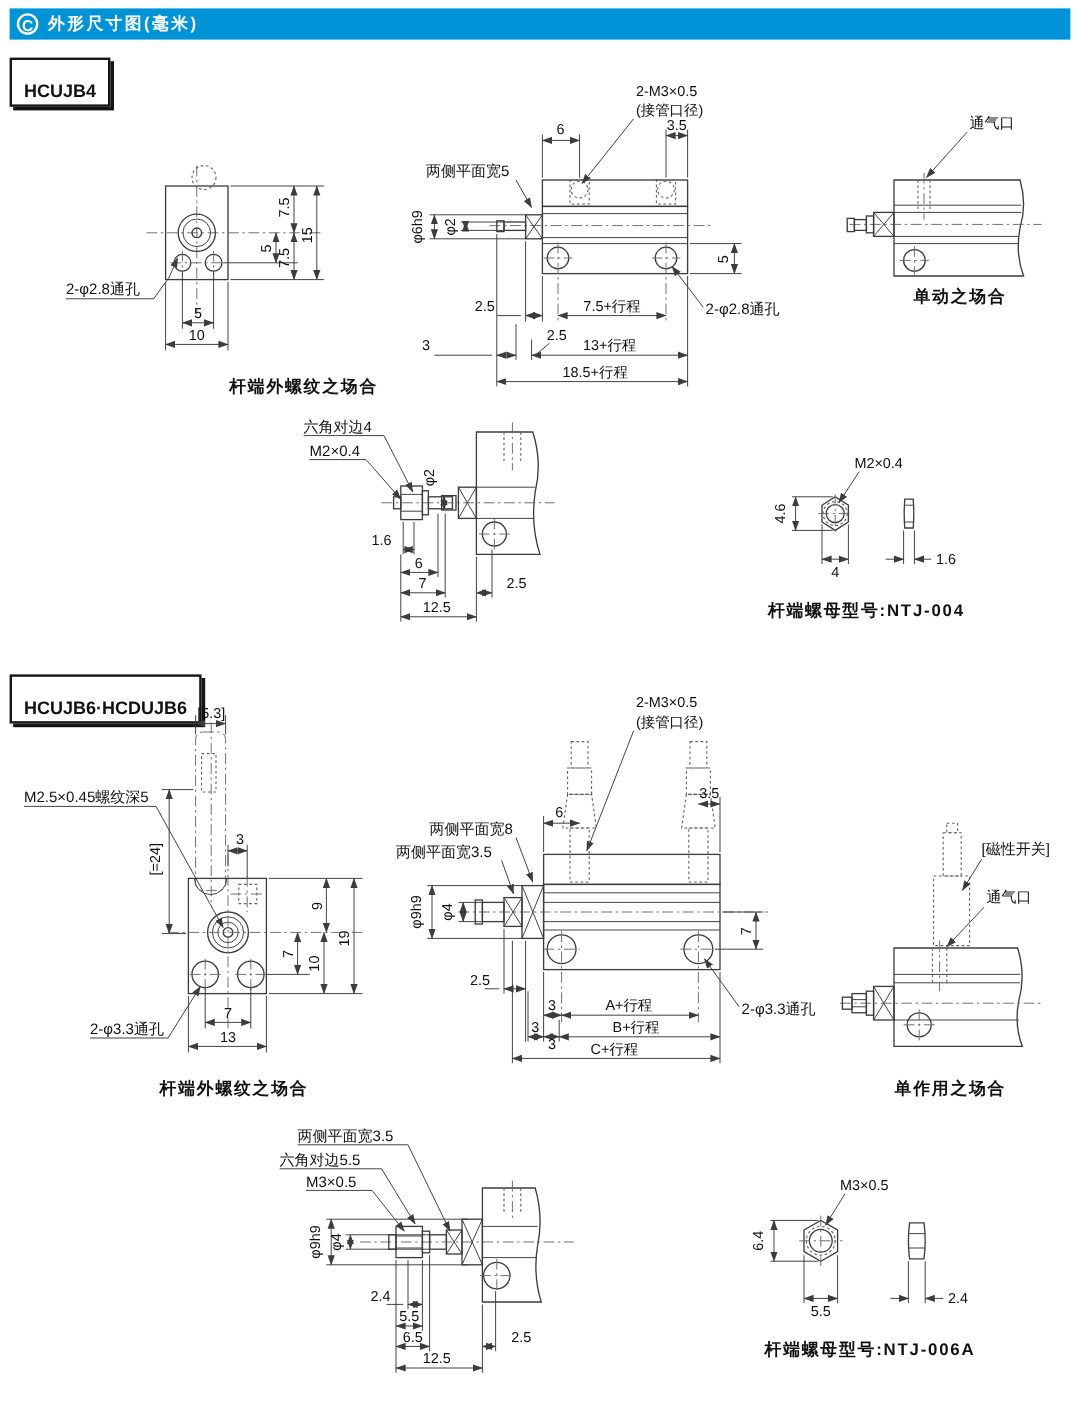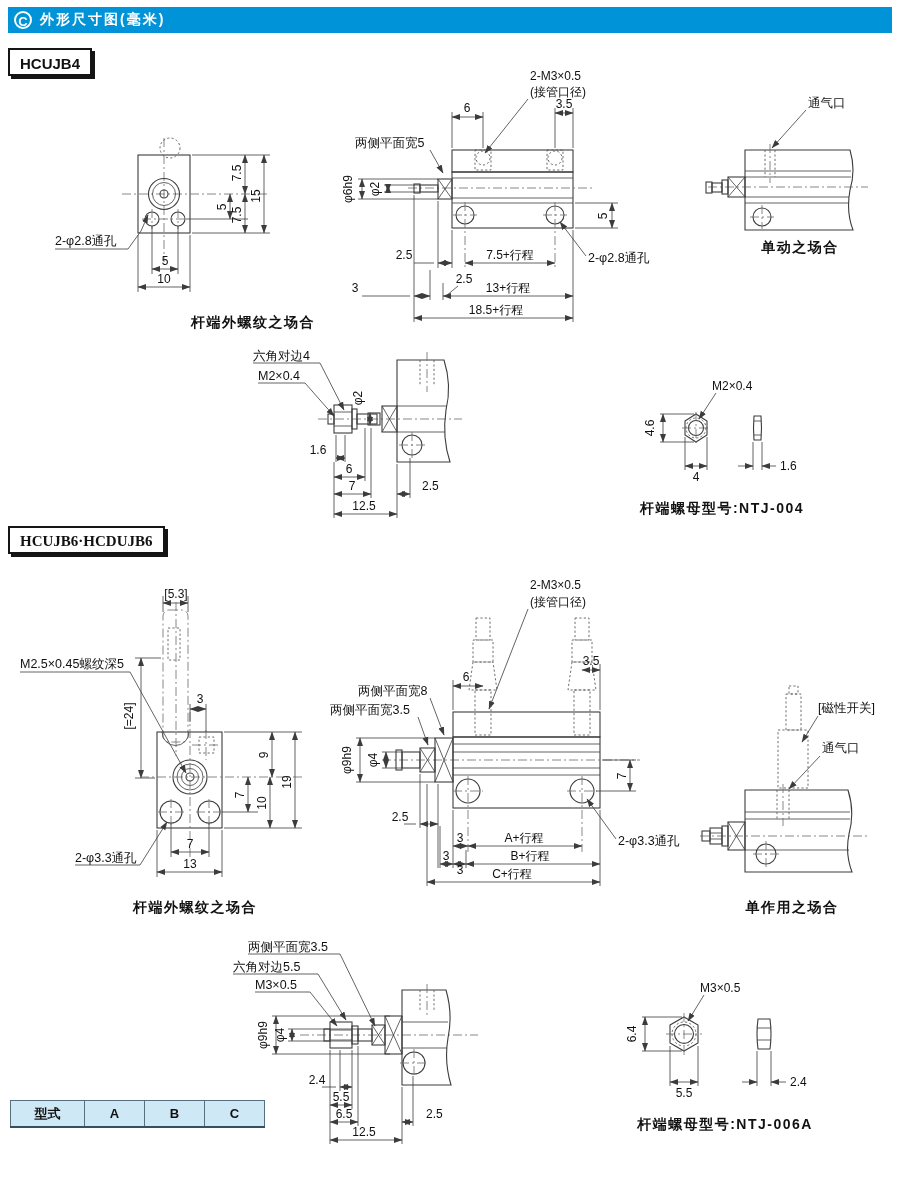--- a/index.html
+++ b/index.html
@@ -4,21 +4,21 @@
 <style>
   html,body{margin:0;padding:0;background:#fff;}
   .page{position:relative;width:900px;height:1181px;background:#fff;overflow:hidden;
         font-family:"Liberation Sans","DejaVu Sans",sans-serif;color:#111;}
   .hdr{position:absolute;left:8px;top:7px;width:884px;height:26px;background:#0093d8;
        display:flex;align-items:center;gap:8px;padding-left:6px;box-sizing:border-box;}
   .hdr .cicon{width:18px;height:18px;border:2px solid #fff;border-radius:50%;color:#fff;
        font-weight:bold;font-size:13px;line-height:18px;text-align:center;box-sizing:border-box;}
   .hdr .ttl{color:#fff;font-weight:bold;font-size:14px;letter-spacing:2px;}
   .secbox{position:absolute;background:#fff;border:2px solid #151515;box-shadow:3px 3px 0 #151515;
-       font-weight:bold;font-size:15px;padding:5px 10px 2px 10px;color:#111;}
+       font-weight:bold;font-size:15px;padding:18px 10px 2px 10px;color:#111;}
   svg{position:absolute;left:0;top:0;}
   .ln{stroke:#3c3c3c;stroke-width:1.1;fill:none;}
   .th{stroke:#3c3c3c;stroke-width:0.8;fill:none;}
   .cl{stroke:#6b6b6b;stroke-width:0.8;fill:none;stroke-dasharray:9 3 2 3;}
   .dt{stroke:#5f5f5f;stroke-width:0.9;fill:none;stroke-dasharray:2.2 2.2;}
   .dim{stroke:#3c3c3c;stroke-width:0.8;fill:none;}
   text{fill:#111;font-family:"Liberation Sans","DejaVu Sans",sans-serif;font-size:12px;}
   text.cn{font-size:12.5px;}
   text.cap{font-size:14px;font-weight:600;letter-spacing:1.5px;}
   .tbl{position:absolute;left:10px;top:1100px;border-collapse:collapse;}
@@ -31,21 +31,21 @@
 <body>
 
 <div class="page">
 
   <div class="hdr">
     <div class="cicon">C</div>
     <div class="ttl">外形尺寸图(毫米)</div>
   </div>
 
   <div class="secbox" style="left:8px;top:48px;">HCUJB4</div>
-  <div class="secbox" style="left:8px;top:526px;font-family:Liberation Serif, serif;">HCUJB6·HCDUJB6</div>
+  <div class="secbox" style="left:8px;top:562px;">HCUJB6·HCDUJB6</div>
 
   <svg width="900" height="1181" viewBox="0 0 900 1181">
     <defs>
       <marker id="ma" markerWidth="9" markerHeight="8" refX="8" refY="4" orient="auto-start-reverse" markerUnits="userSpaceOnUse">
         <path d="M0,1 L8.5,4 L0,7 z" fill="#3c3c3c"></path>
       </marker>
       <marker id="me" markerWidth="9" markerHeight="8" refX="8" refY="4" orient="auto" markerUnits="userSpaceOnUse">
         <path d="M0,1 L8.5,4 L0,7 z" fill="#3c3c3c"></path>
       </marker>
     </defs>
@@ -506,22 +506,16 @@
       <line class="th" x1="771" y1="1051" x2="771" y2="1086"></line>
       <line class="th" x1="742" y1="1082" x2="757" y2="1082" marker-end="url(#me)"></line>
       <line class="th" x1="786" y1="1082" x2="771" y2="1082" marker-end="url(#me)"></line>
       <text x="790" y="1086">2.4</text>
       <text class="cap" x="725" y="1129" text-anchor="middle">杆端螺母型号:NTJ-006A</text>
     </g>
   </svg>
 
   <table class="tbl">
     <tbody>
-        <tr class="h">
-      <td>型式</td>
-      <td>A</td>
-      <td>B</td>
-      <td>C</td>
-    </tr>
   </tbody>
     </table>
 
 </div>
 
 </body></html>

